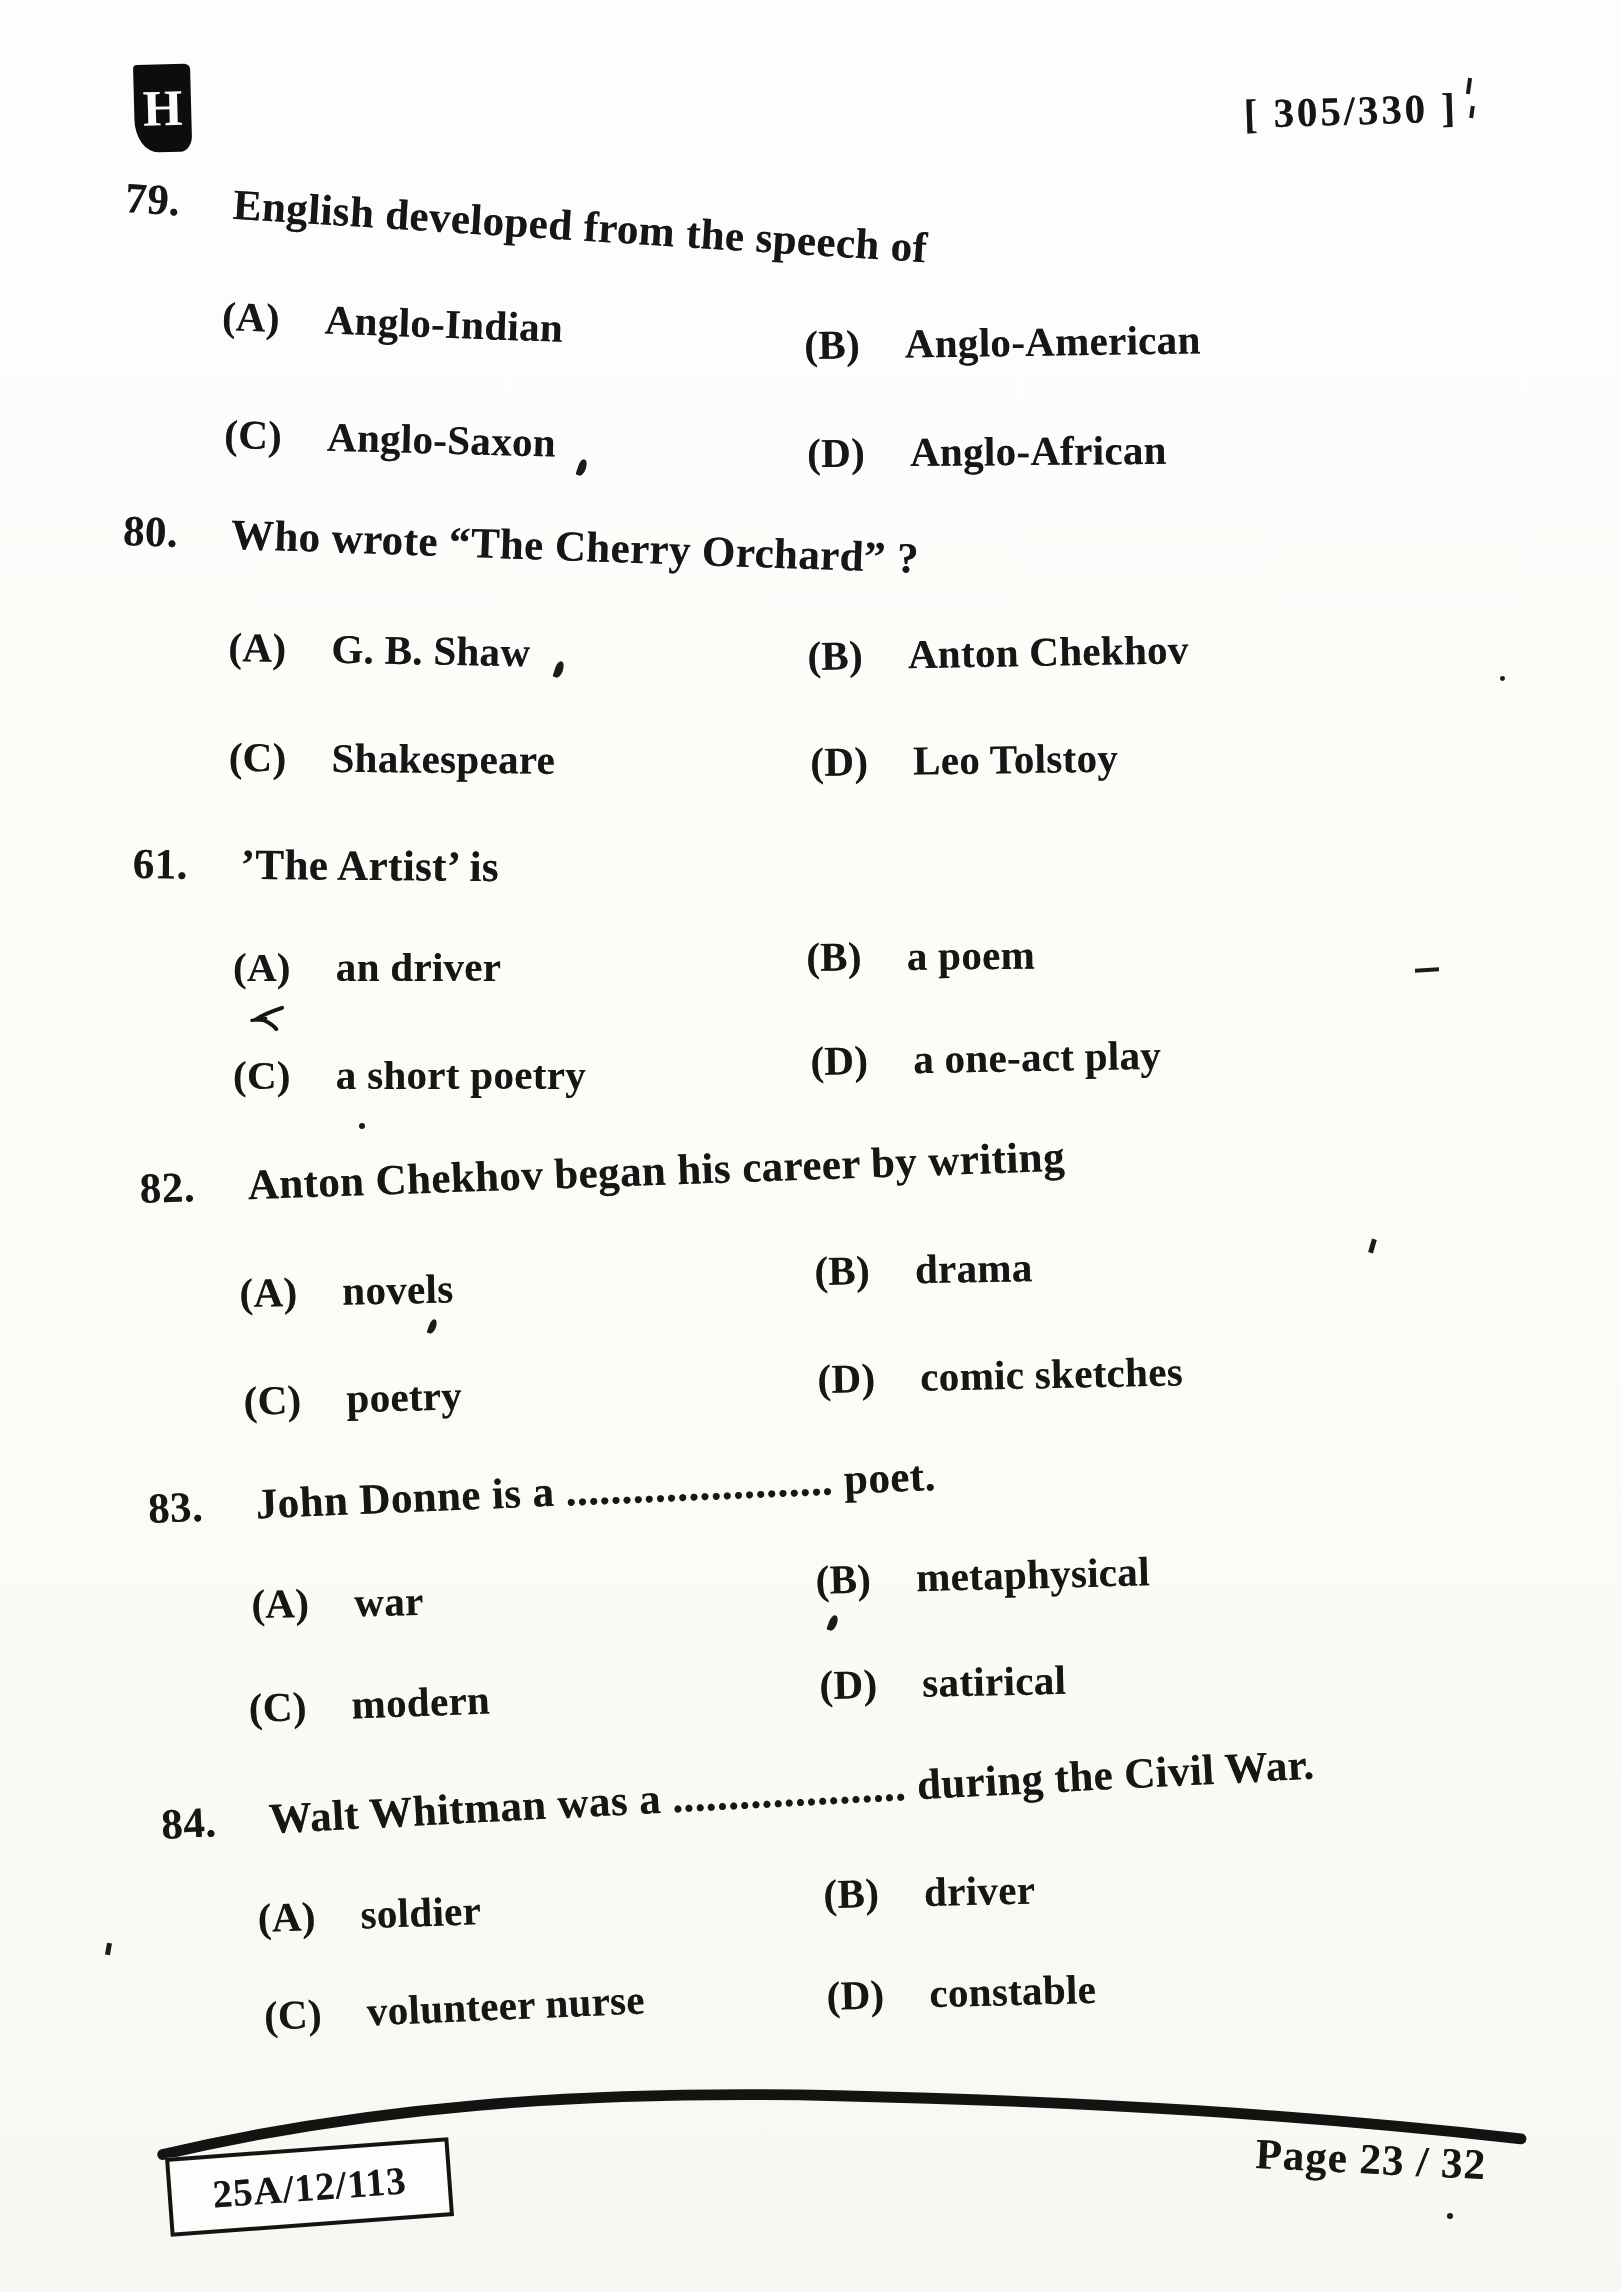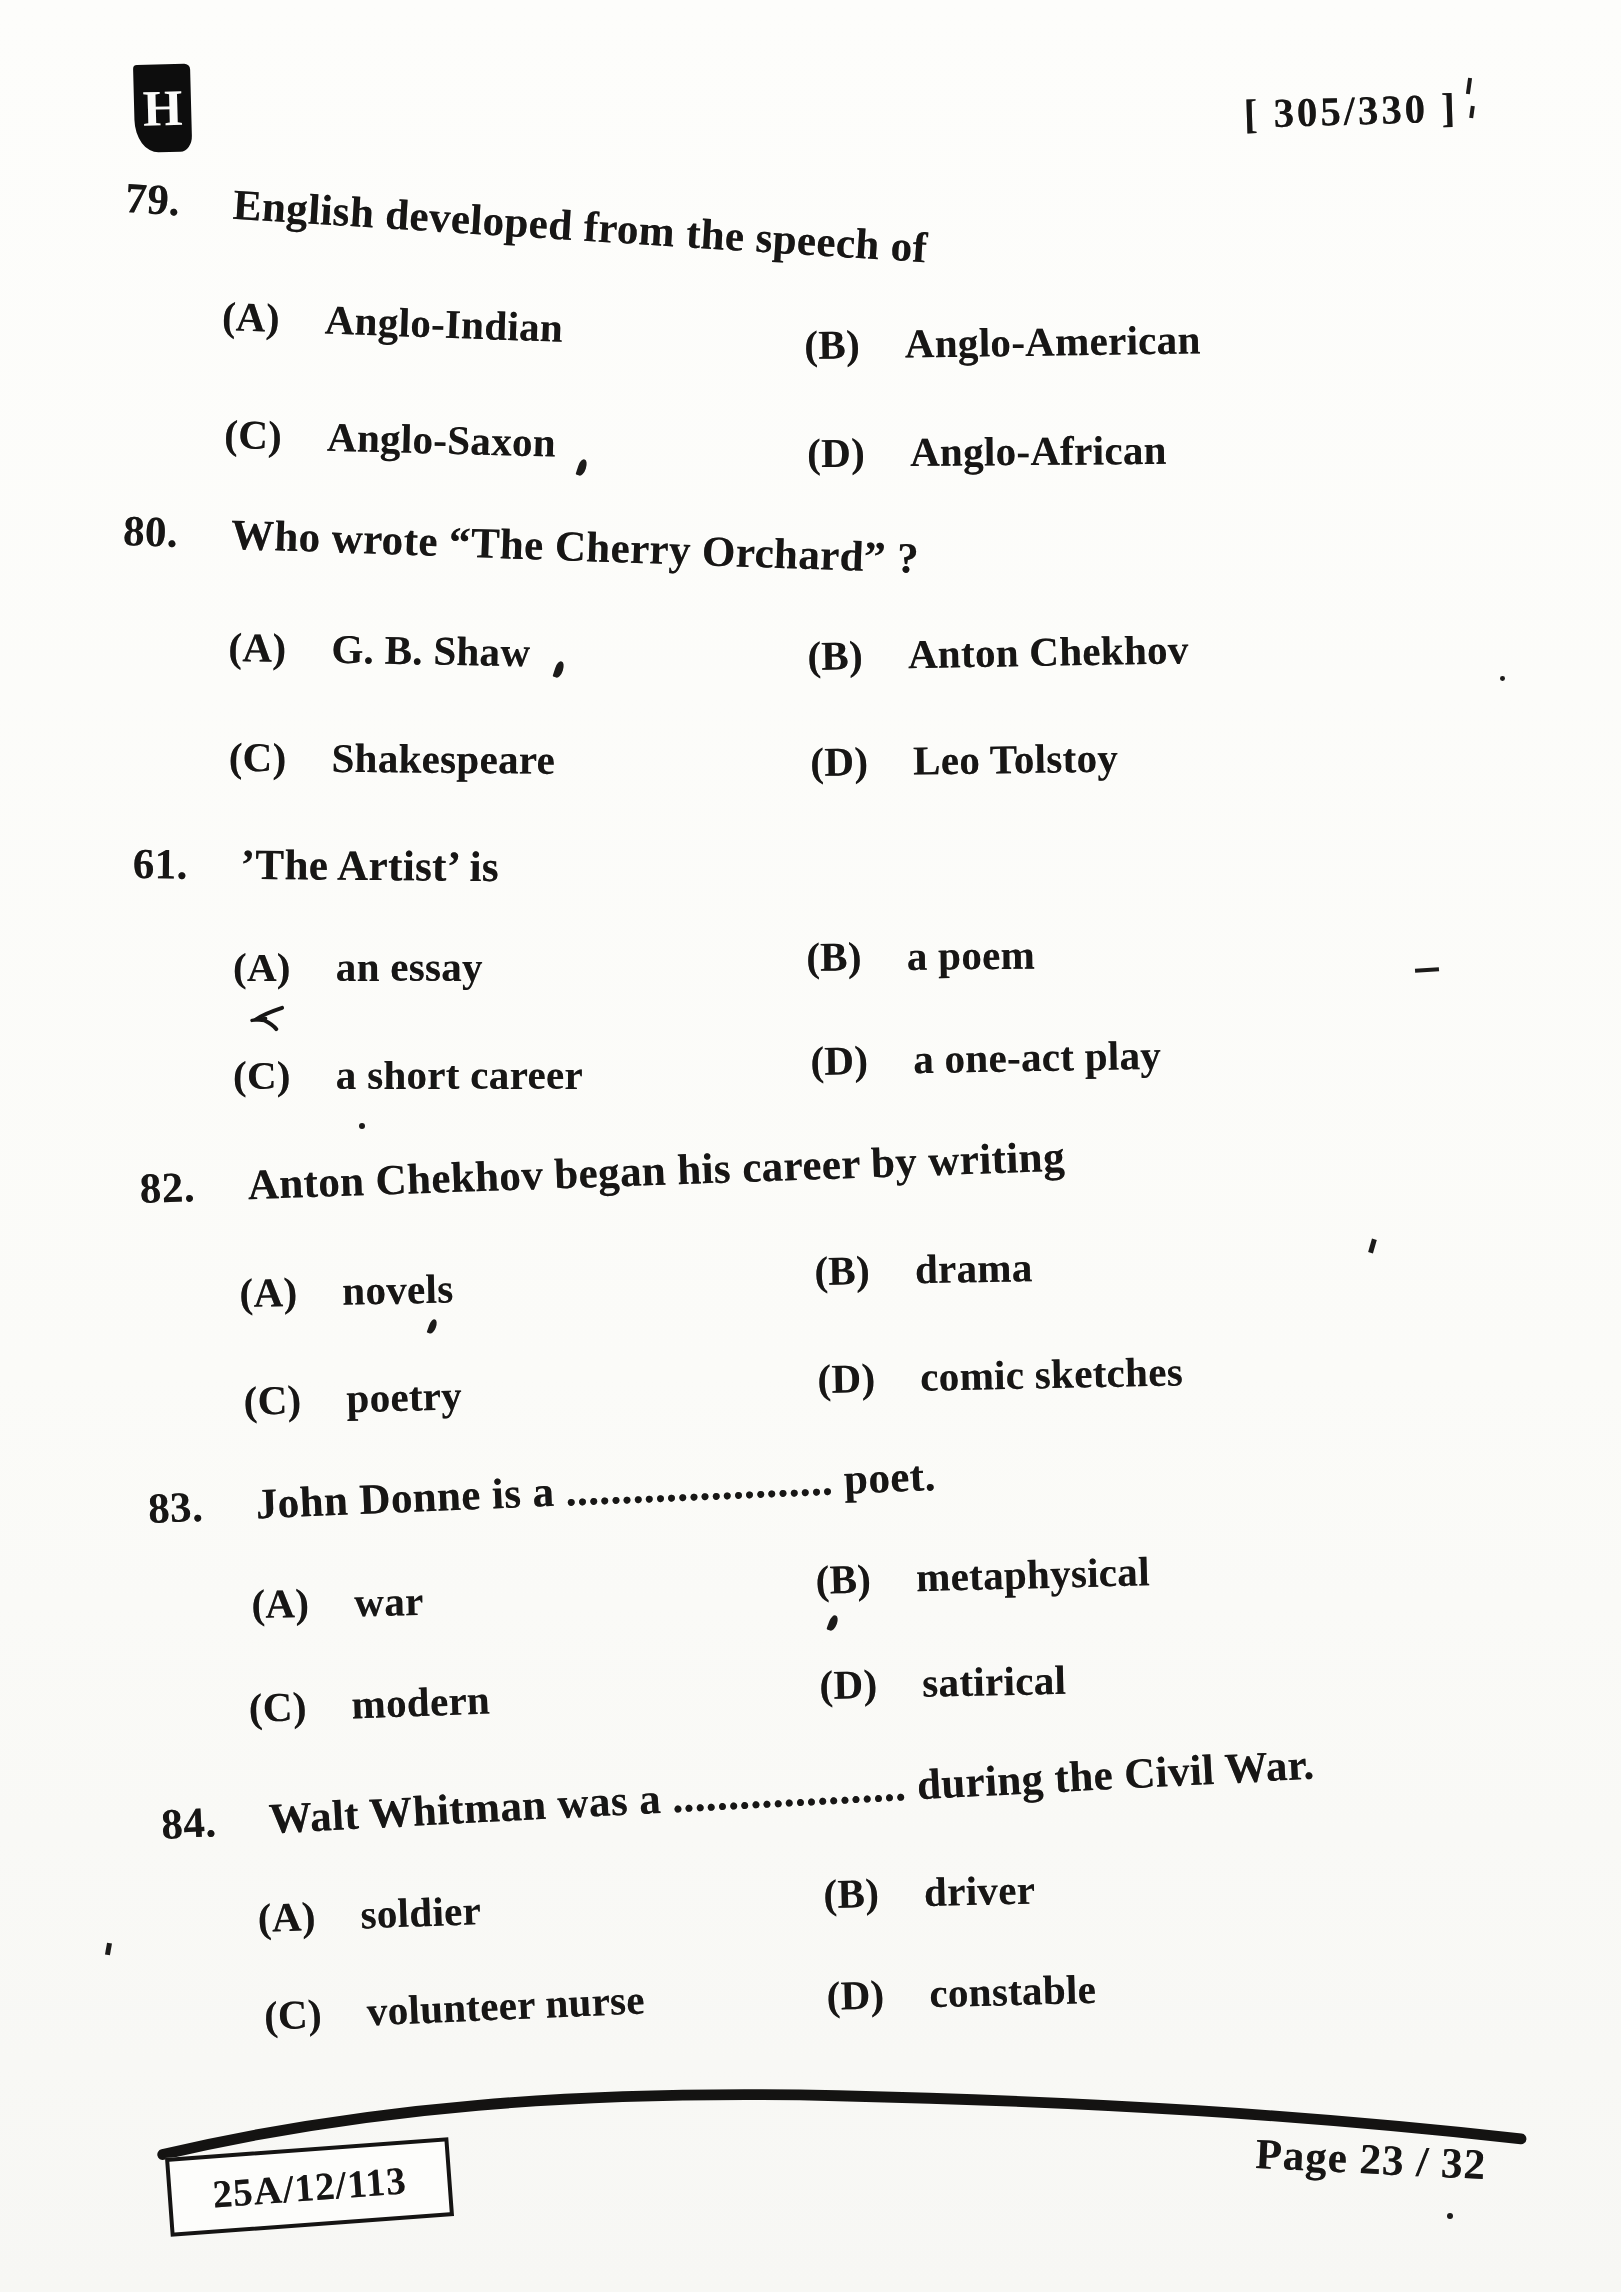--- a/index.html
+++ b/index.html
@@ -110,29 +110,29 @@
     <span>(D)</span>
     <span>Leo Tolstoy</span>
   </div>
 
   <div class="abs q-line" style="left:133px;top:839px;transform:rotate(0.5deg);">
     <span>61.</span>
     <span>’The Artist’ is</span>
   </div>
   <div class="abs opt" style="left:233px;top:943px;">
     <span>(A)</span>
-    <span>an essay</span>
+    <span>an driver</span>
   </div>
   <div class="abs opt" style="left:806px;top:933px;transform:rotate(-0.6deg);">
     <span>(B)</span>
     <span>a poem</span>
   </div>
   <div class="abs opt" style="left:233px;top:1051px;">
     <span>(C)</span>
-    <span>a short career</span>
+    <span>a short poetry</span>
   </div>
   <div class="abs opt" style="left:810px;top:1037px;transform:rotate(-1deg);">
     <span>(D)</span>
     <span>a one-act play</span>
   </div>
 
   <svg class="abs" style="left:249px;top:1002px;" width="39" height="33" viewBox="0 0 40 34">
     <path d="M34 6 C22 10 14 13 7 18 L16 19 C22 22 26 25 28 28" stroke="#171615" stroke-width="4" fill="none" stroke-linecap="round"></path>
     <path d="M3 19 L17 17" stroke="#171615" stroke-width="3.5" fill="none" stroke-linecap="round"></path>
   </svg>

